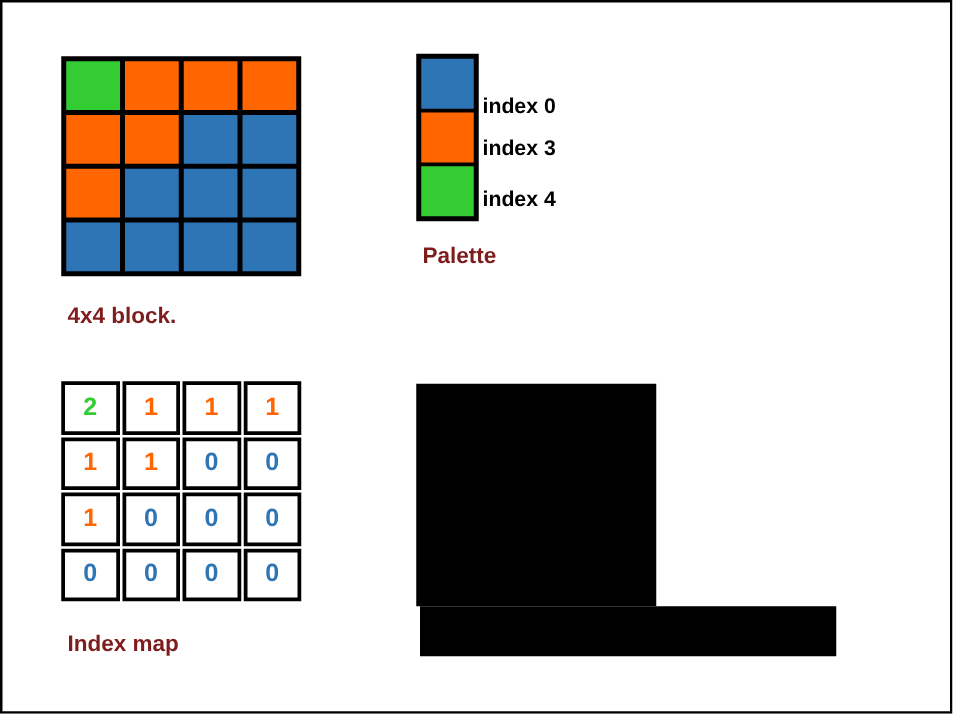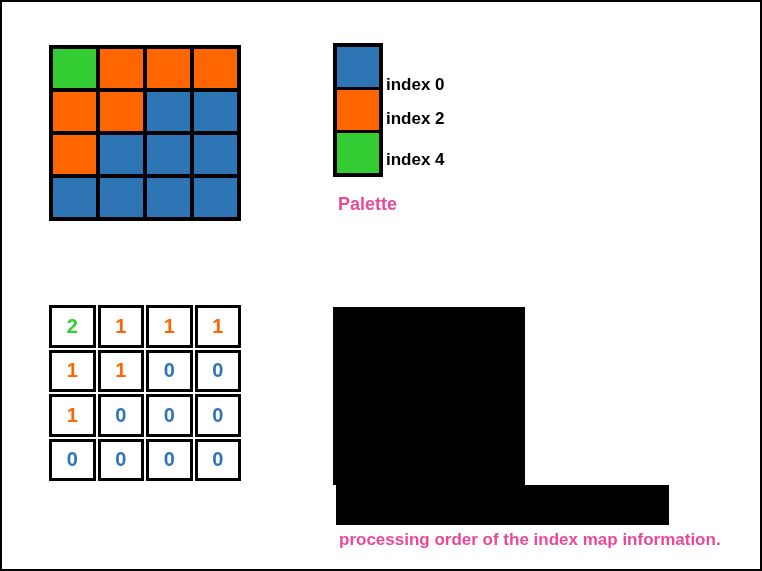--- a/index.html
+++ b/index.html
@@ -87,21 +87,21 @@
     position: absolute;
     left: 334px; top: 483px;
     width: 333px; height: 40px;
     background: #000000;
   }
 
   
   .caption {
     position: absolute;
     font-weight: bold;
-    color: #ec4899;
+    color: #7f1d1d;
     white-space: nowrap;
   }
   .caption-block   { left: 52px;  top: 240px; font-size: 18px; }
   .caption-palette { left: 336px; top: 192px; font-size: 18px; }
   .caption-map     { left: 52px;  top: 503px; font-size: 18px; }
   .caption-order   { left: 337px; top: 528px; font-size: 17px; }
 </style>
 </head>
 <body>
 
@@ -118,28 +118,29 @@
       <div class="cell" style="background: rgb(46, 117, 182);"></div>
       <div class="cell" style="background: rgb(255, 102, 0);"></div>
       <div class="cell" style="background: rgb(46, 117, 182);"></div>
       <div class="cell" style="background: rgb(46, 117, 182);"></div>
       <div class="cell" style="background: rgb(46, 117, 182);"></div>
       <div class="cell" style="background: rgb(46, 117, 182);"></div>
       <div class="cell" style="background: rgb(46, 117, 182);"></div>
       <div class="cell" style="background: rgb(46, 117, 182);"></div>
       <div class="cell" style="background: rgb(46, 117, 182);"></div>
     </div>
+  <div class="caption caption-block">4x4 block.</div>
 
   <div class="palette-box">
     <div class="cell" style="background: rgb(46, 117, 182);"></div>
     <div class="cell" style="background: rgb(255, 102, 0);"></div>
     <div class="cell" style="background: rgb(51, 204, 51);"></div>
   </div>
   <div class="palette-label l0">index 0</div>
-  <div class="palette-label l1">index 2</div>
+  <div class="palette-label l1">index 3</div>
   <div class="palette-label l2">index 4</div>
   <div class="caption caption-palette">Palette</div>
 
   <div class="index-map">
       <div class="mcell" style="color: rgb(51, 204, 51);">2</div>
       <div class="mcell" style="color: rgb(255, 102, 0);">1</div>
       <div class="mcell" style="color: rgb(255, 102, 0);">1</div>
       <div class="mcell" style="color: rgb(255, 102, 0);">1</div>
       <div class="mcell" style="color: rgb(255, 102, 0);">1</div>
       <div class="mcell" style="color: rgb(255, 102, 0);">1</div>
@@ -147,18 +148,18 @@
       <div class="mcell" style="color: rgb(46, 117, 182);">0</div>
       <div class="mcell" style="color: rgb(255, 102, 0);">1</div>
       <div class="mcell" style="color: rgb(46, 117, 182);">0</div>
       <div class="mcell" style="color: rgb(46, 117, 182);">0</div>
       <div class="mcell" style="color: rgb(46, 117, 182);">0</div>
       <div class="mcell" style="color: rgb(46, 117, 182);">0</div>
       <div class="mcell" style="color: rgb(46, 117, 182);">0</div>
       <div class="mcell" style="color: rgb(46, 117, 182);">0</div>
       <div class="mcell" style="color: rgb(46, 117, 182);">0</div>
     </div>
+  <div class="caption caption-map">Index map</div>
 
   <div class="black-tall"></div>
   <div class="black-strip"></div>
-  <div class="caption caption-order">processing order of the index map information.</div>
 
 </div>
 
 </body></html>

